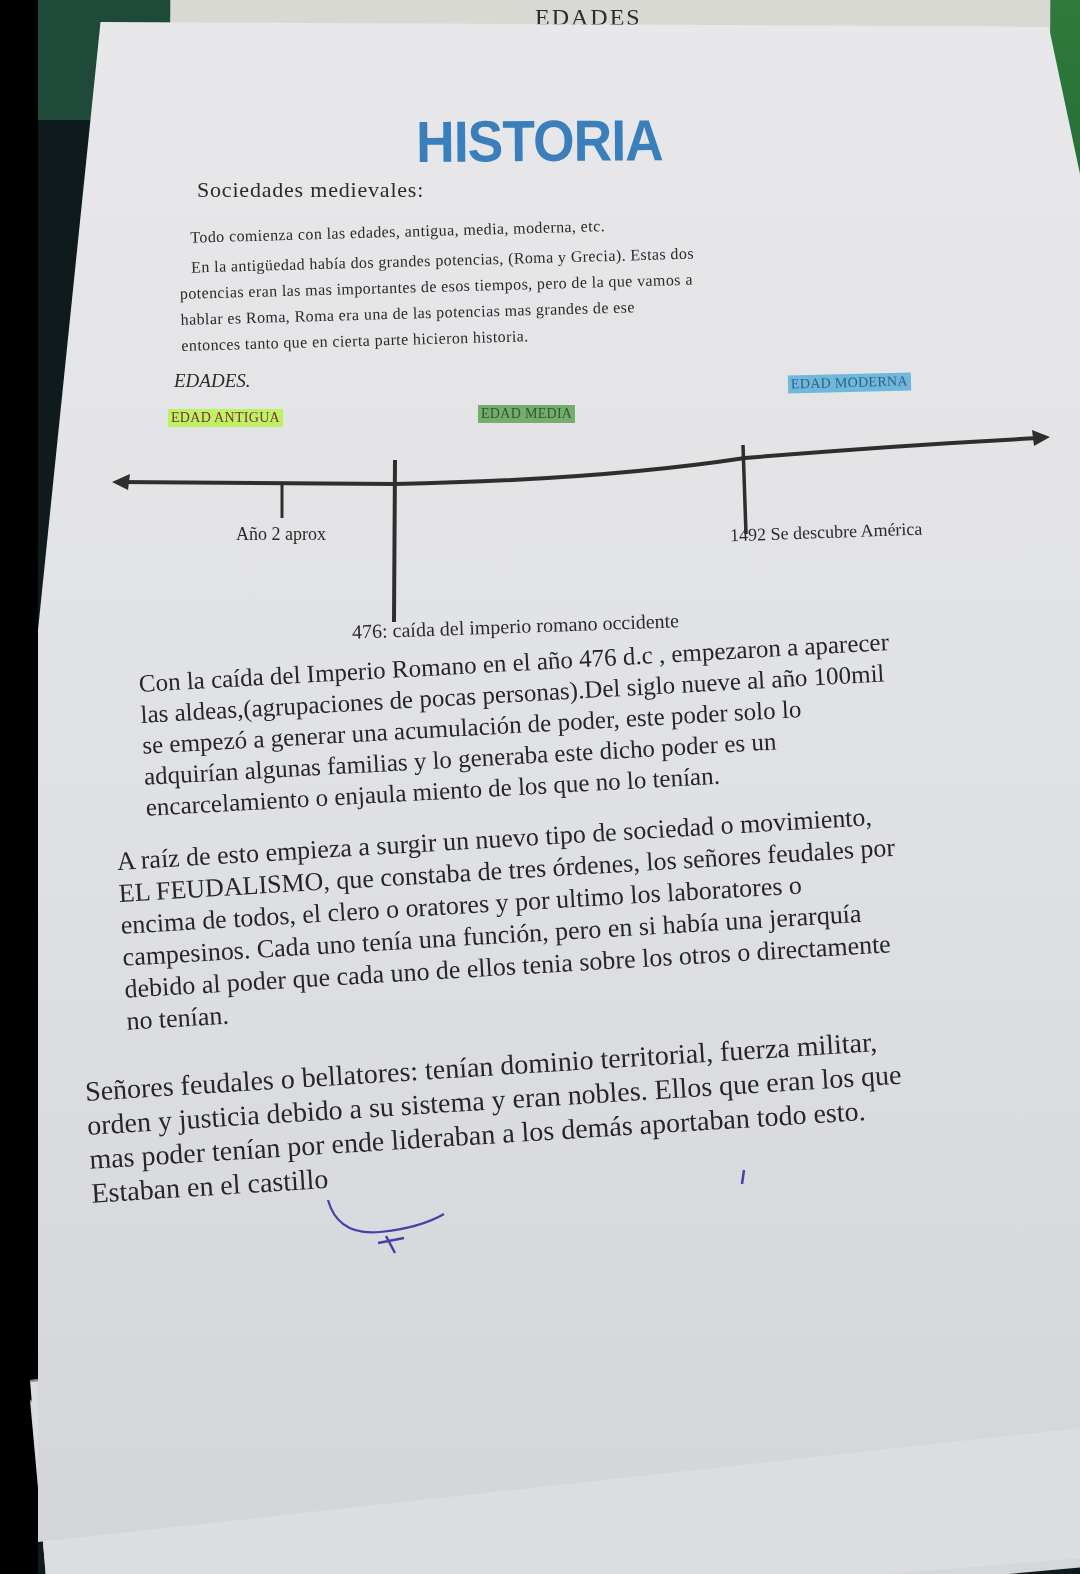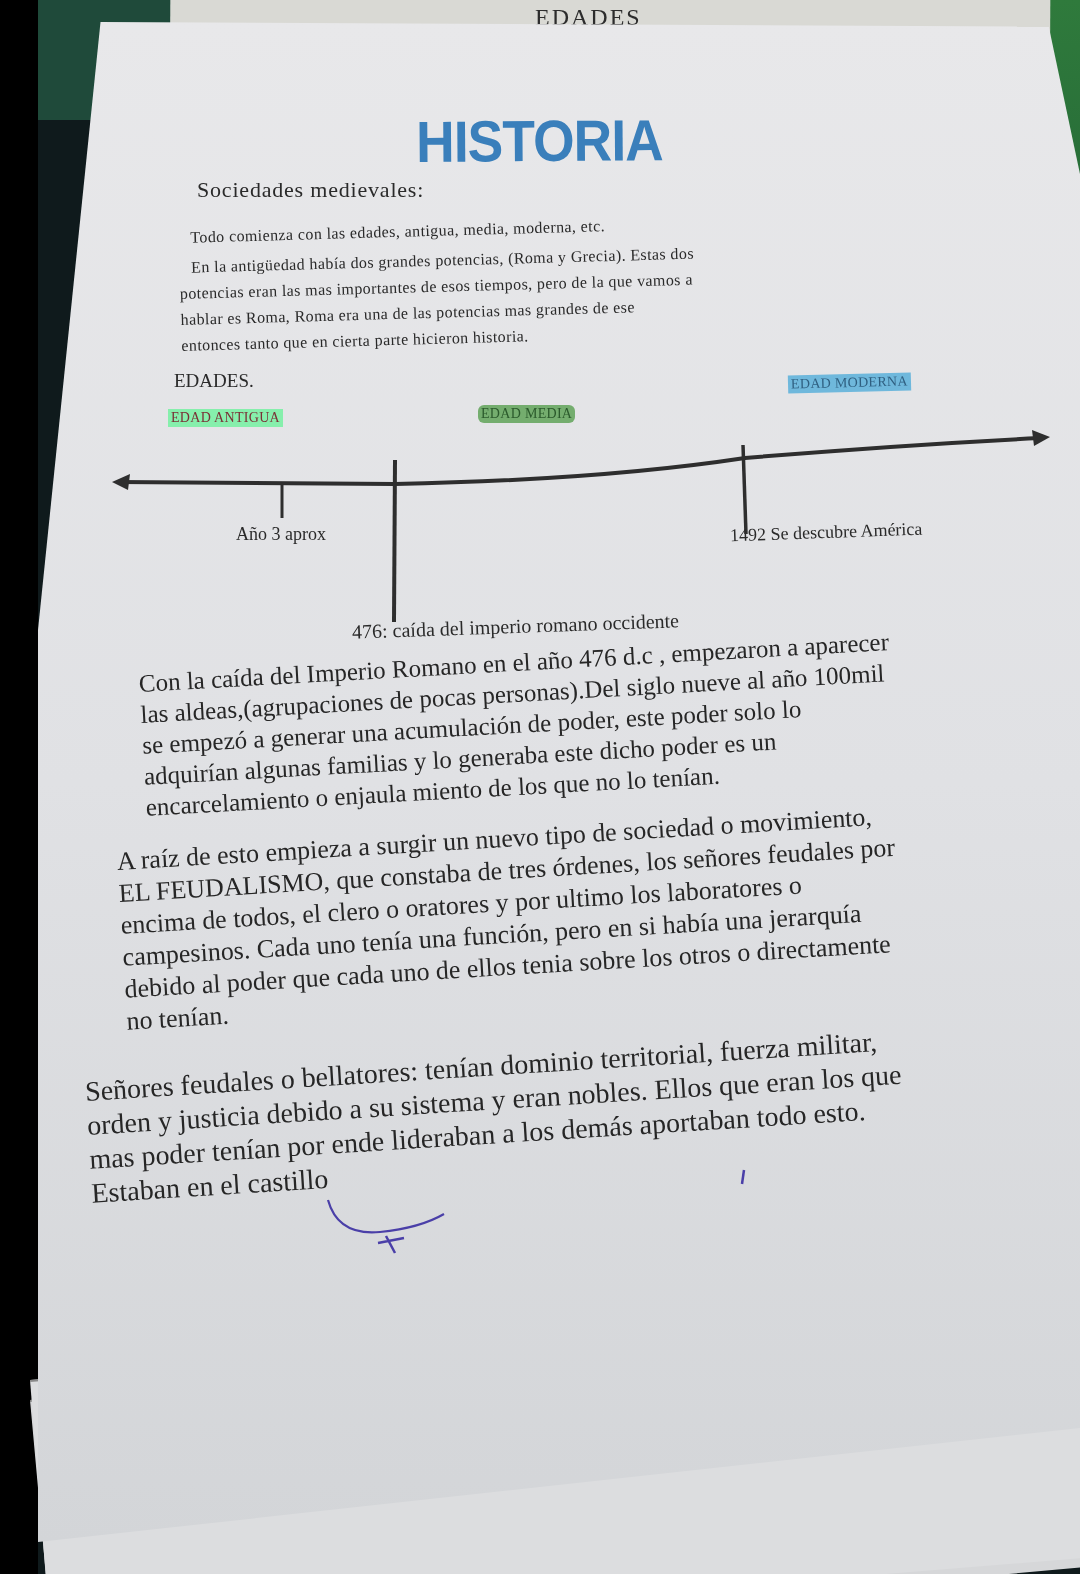--- a/index.html
+++ b/index.html
@@ -77,27 +77,27 @@
       font-size: 16px; color: #2a2a2a; line-height: 26px;
       transform: rotate(-1.6deg);
       transform-origin: left top;
       letter-spacing: 0.4px;
     }
     .intro p { margin: 0; white-space: nowrap; }
     .intro .indent { padding-left: 12px; }
 
     .edades-label {
       position: absolute; left: 174px; top: 370px;
-      font-size: 19px; color: #2a2a2a;
+      font-size: 19px; color: #2a2a2a; font-style: italic;
     }
     .era-tag {
       position: absolute; font-size: 14px; padding: 1px 3px; letter-spacing: 0.3px;
     }
-    .era-antigua { left: 168px; top: 409px; background: #86efac; color: #7a2f36; }
-    .era-media   { left: 478px; top: 405px; background: #74ad6e; color: #2b5a2c; border-radius: 6px; }
+    .era-antigua { left: 168px; top: 409px; background: #bef264; color: #7a2f36; }
+    .era-media   { left: 478px; top: 405px; background: #74ad6e; color: #2b5a2c; }
     .era-moderna { left: 788px; top: 374px; background: #6fb8dc; color: #2f5f80; transform: rotate(-1.5deg); }
 
     
     .timeline-svg { position: absolute; left: 0; top: 0; }
 
     .tl-label { position: absolute; font-size: 18px; color: #2a2a2a; white-space: nowrap; }
     .lbl-0    { left: 236px; top: 524px; }
     .lbl-1492 { left: 730px; top: 522px; transform: rotate(-2deg); }
     .lbl-476  { left: 352px; top: 615px; font-size: 20px; transform: rotate(-2deg); }
 
@@ -150,21 +150,21 @@
 
   <path d="M 1050 437 L 1032 430 L 1034 446 Z" fill="#2e2e2e"></path>
 
   <line x1="282" y1="483" x2="282" y2="518" stroke="#2e2e2e" stroke-width="3"></line>
 
   <line x1="395" y1="460" x2="394" y2="622" stroke="#2e2e2e" stroke-width="4"></line>
 
   <line x1="743" y1="445" x2="746" y2="534" stroke="#2e2e2e" stroke-width="3.5"></line>
 </svg>
 
-<div class="tl-label lbl-0">Año 3 aprox</div>
+<div class="tl-label lbl-0">Año 2 aprox</div>
 <div class="tl-label lbl-476">476: caída del imperio romano occidente</div>
 <div class="tl-label lbl-1492">1492 Se descubre América</div>
 
 <div class="body-text para1">
   <p>Con la caída del Imperio Romano en el año 476 d.c , empezaron a aparecer</p>
   <p>las aldeas,(agrupaciones de pocas personas).Del siglo nueve al año 100mil</p>
   <p>se empezó a generar una acumulación de poder, este poder solo lo</p>
   <p>adquirían algunas familias y lo generaba este dicho poder es un</p>
   <p>encarcelamiento o enjaula miento de los que no lo tenían.</p>
 </div>

